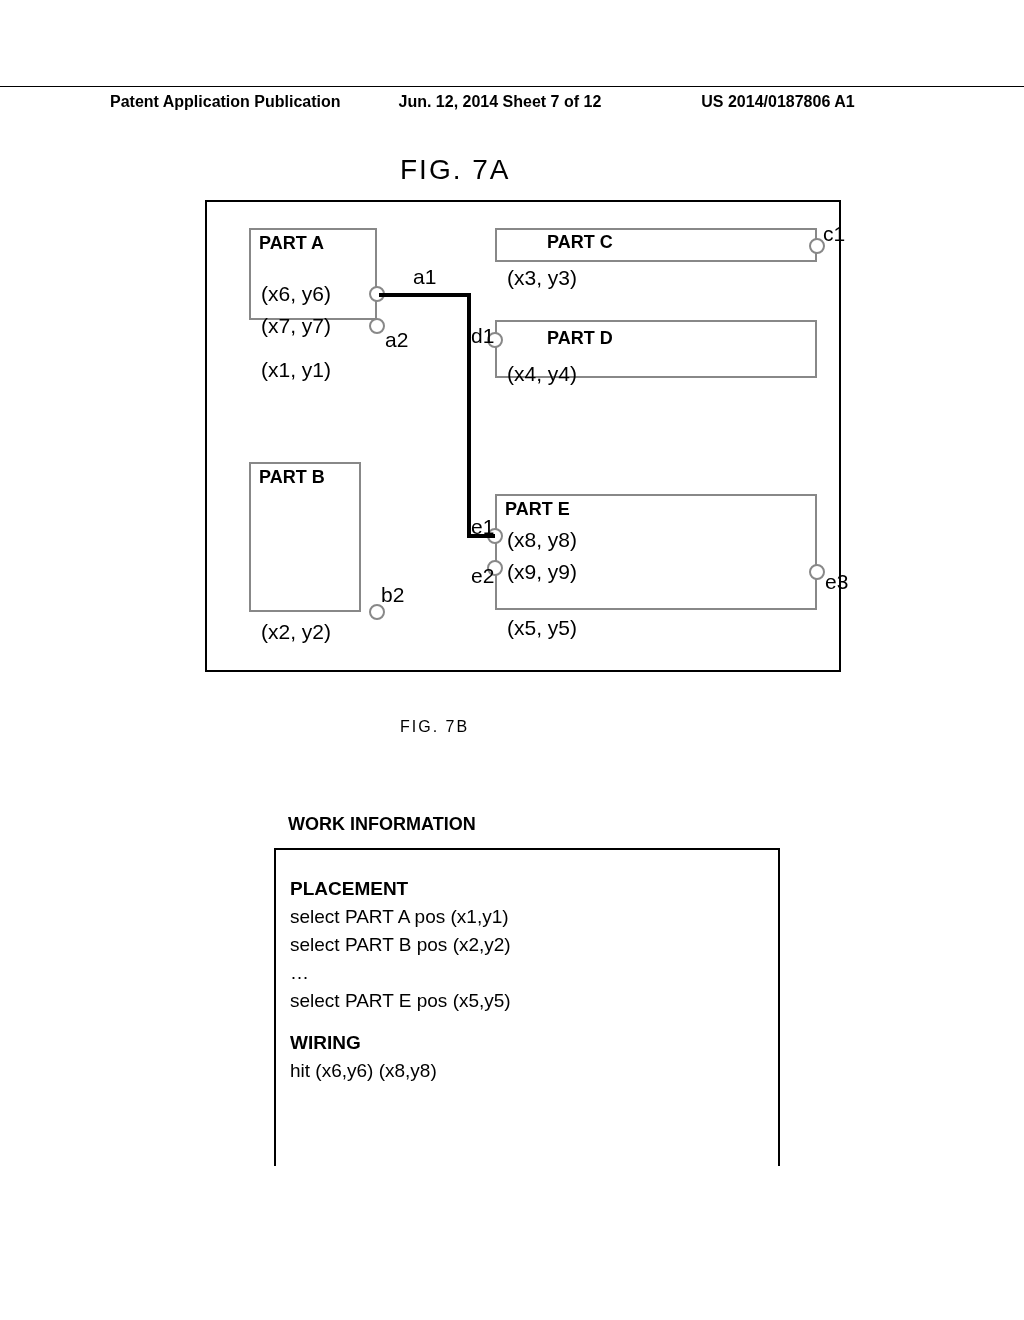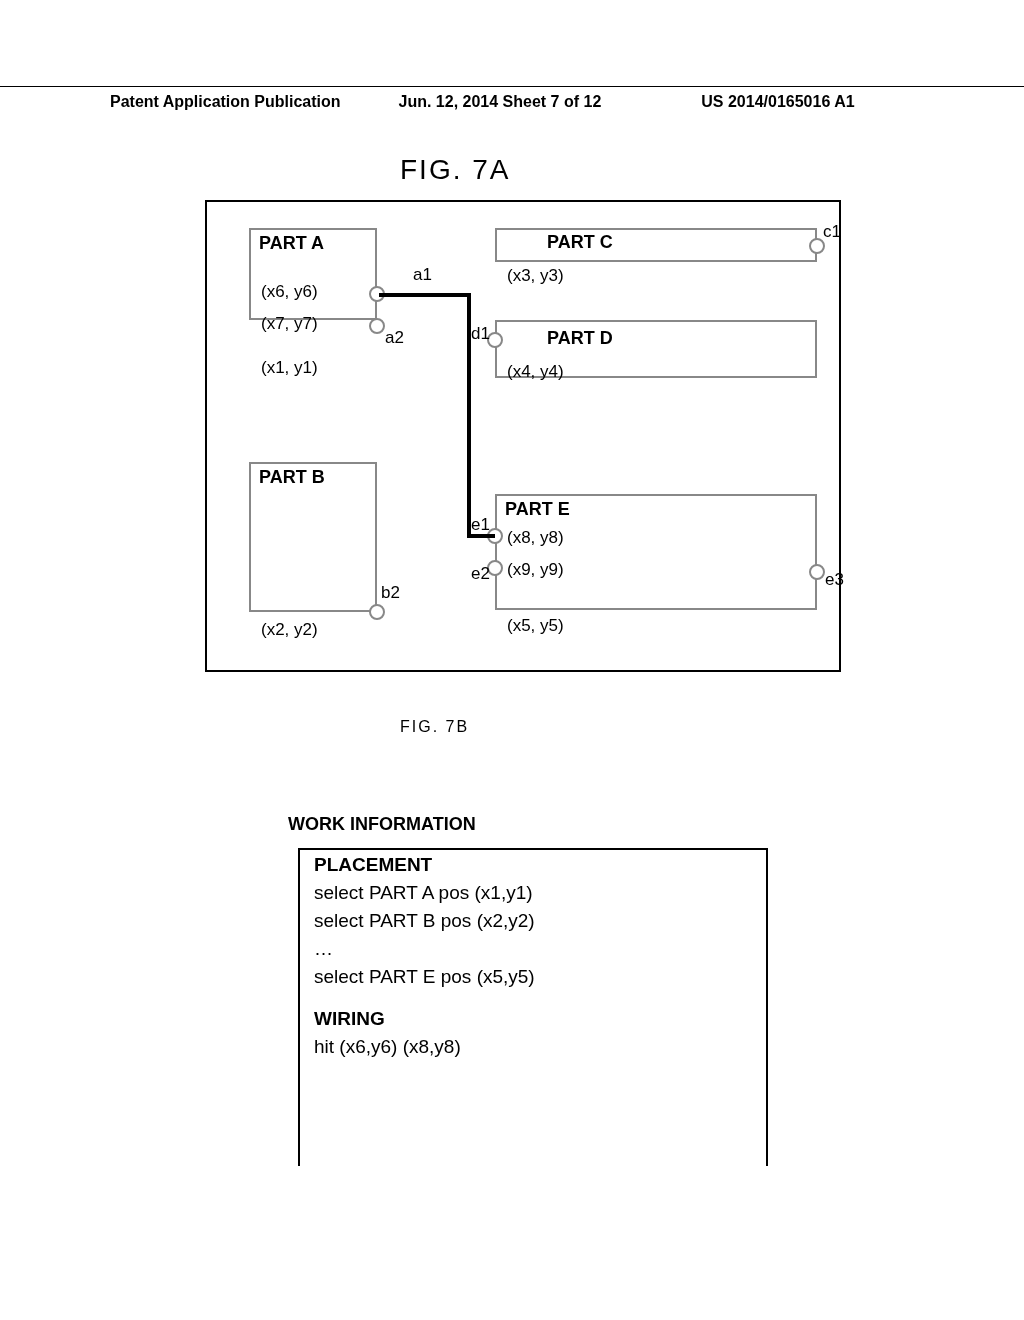--- a/index.html
+++ b/index.html
@@ -64,28 +64,28 @@
     .pin {
       position: absolute;
       width: 16px;
       height: 16px;
       border: 2px solid #888;
       border-radius: 50%;
       background: #fff;
     }
     .coord, .pin-label {
       position: absolute;
-      font-size: 17px;
+      font-size: 21px;
       font-family: "Comic Sans MS", cursive, sans-serif;
     }
     
     .part-a { top: 26px; left: 42px; width: 128px; height: 92px; }
     .part-a-label { top: 3px; left: 8px; }
     
-    .part-b { top: 260px; left: 42px; width: 128px; height: 150px; }
+    .part-b { top: 260px; left: 42px; width: 112px; height: 150px; }
     .part-b-label { top: 3px; left: 8px; }
     
     .part-c { top: 26px; left: 288px; width: 322px; height: 34px; }
     .part-c-label { top: 2px; left: 50px; }
     
     .part-d { top: 118px; left: 288px; width: 322px; height: 58px; }
     .part-d-label { top: 6px; left: 50px; }
     
     .part-e { top: 292px; left: 288px; width: 322px; height: 116px; }
     .part-e-label { top: 3px; left: 8px; }
@@ -117,45 +117,45 @@
     .work-title {
       position: absolute;
       top: 814px;
       left: 288px;
       font-size: 18px;
       font-weight: bold;
     }
     .fig7b-box {
       position: absolute;
       top: 848px;
-      left: 298px;
-      width: 470px;
+      left: 274px;
+      width: 506px;
       height: 318px;
       border: 2px solid #000;
       border-bottom: none;
-      padding: 4px 14px;
+      padding: 28px 14px;
       font-size: 19px;
     }
     .fig7b-box .section-head {
       font-weight: bold;
       margin-bottom: 6px;
     }
     .fig7b-box .line {
       margin-bottom: 6px;
     }
     .fig7b-box .gap { height: 14px; }
   </style>
 </head>
 <body>
 
 <div class="header">
   <div class="header-row">
     <span class="header-left">Patent Application Publication</span>
     <span class="header-mid">Jun. 12, 2014  Sheet 7 of 12</span>
-    <span class="header-right">US 2014/0165016 A1</span>
+    <span class="header-right">US 2014/0187806 A1</span>
   </div>
 </div>
 
 <div class="fig-label-a">FIG. 7A</div>
 
 <div class="fig7a-box">
 
   <div class="part-box part-a">
     <div class="part-label part-a-label">PART A</div>
   </div>

